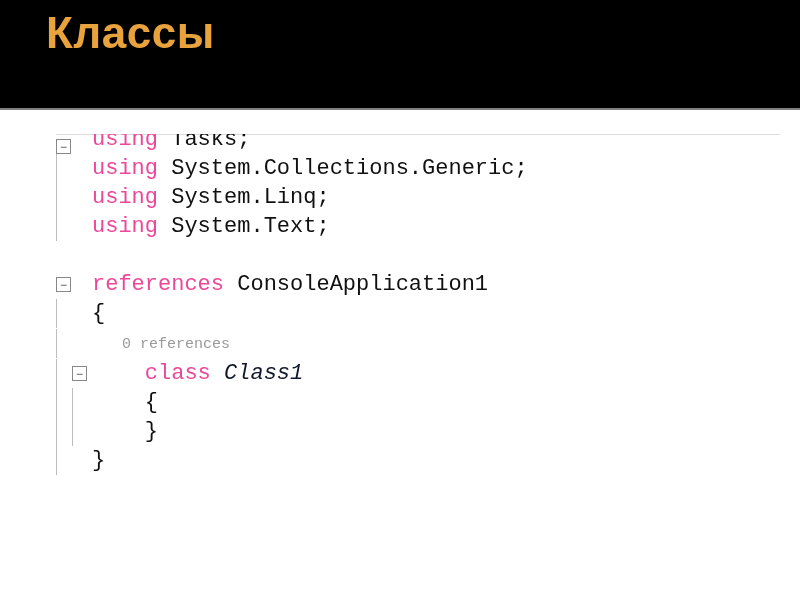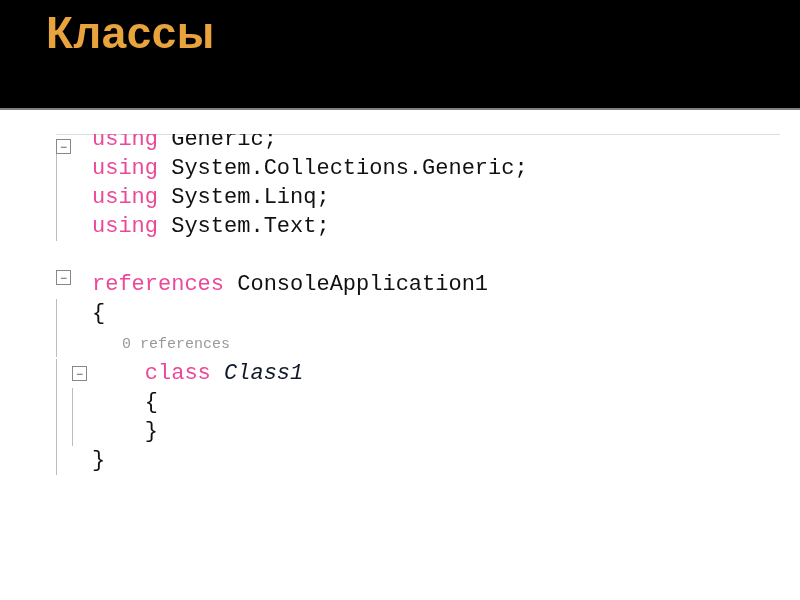--- a/index.html
+++ b/index.html
@@ -41,21 +41,21 @@
     position: absolute;
     left: 56px;
     top: 134px;
     right: 20px;
     font-family: Consolas, "Courier New", monospace;
     font-size: 22px;
     line-height: 29px;
   }
   .line {
     display: flex;
-    align-items: flex-start;
+    align-items: center;
     white-space: pre;
   }
   .gutter {
     width: 36px;
     flex: 0 0 36px;
     display: flex;
     align-items: center;
     justify-content: flex-start;
   }
   .outline-box {
@@ -118,21 +118,21 @@
 <div class="slide">
 
   <div class="title-bar">
     <div class="title-text">Классы</div>
   </div>
   <hr class="title-divider">
 
   <div class="top-cut"></div>
 
   <div class="code-area" id="code-area">
-      <div class="line" style="height: 20px; overflow: hidden; align-items: flex-end;"><div class="gutter"><div class="outline-box">−</div></div><div class="code"><span class="kw">using</span><span class="plain"> Generic;</span></div></div>
+      <div class="line" style="height: 20px; overflow: hidden; align-items: flex-end;"><div class="gutter"><div class="outline-box">−</div></div><div class="code"><span class="kw">using</span><span class="plain"> Tasks;</span></div></div>
       <div class="line"><div class="gutter"><div class="outline-rail"></div></div><div class="code"><span class="kw">using</span><span class="plain"> System.Collections.Generic;</span></div></div>
       <div class="line"><div class="gutter"><div class="outline-rail"></div></div><div class="code"><span class="kw">using</span><span class="plain"> System.Linq;</span></div></div>
       <div class="line"><div class="gutter"><div class="outline-rail"></div></div><div class="code"><span class="kw">using</span><span class="plain"> System.Text;</span></div></div>
       <div class="line"><div class="gutter"></div><div class="code">&nbsp;</div></div>
       <div class="line"><div class="gutter"><div class="outline-box">−</div></div><div class="code"><span class="kw">references</span><span class="plain"> ConsoleApplication1</span></div></div>
       <div class="line"><div class="gutter"><div class="outline-rail"></div></div><div class="code"><span class="plain">{</span></div></div>
       <div class="line"><div class="gutter"><div class="outline-rail"></div></div><div class="code"><span class="refs">0 references</span></div></div>
       <div class="line"><div class="gutter"><div style="display: flex; align-items: center;"><div class="outline-rail" style="height: 29px;"></div><div class="outline-box">−</div></div></div><div class="code"><span>    </span><span class="kw">class</span><span class="plain"> </span><span class="type">Class1</span></div></div>
       <div class="line"><div class="gutter"><div class="outline-rail double"></div></div><div class="code"><span>    </span><span class="plain">{</span></div></div>
       <div class="line"><div class="gutter"><div class="outline-rail double"></div></div><div class="code"><span>    </span><span class="plain">}</span></div></div>

